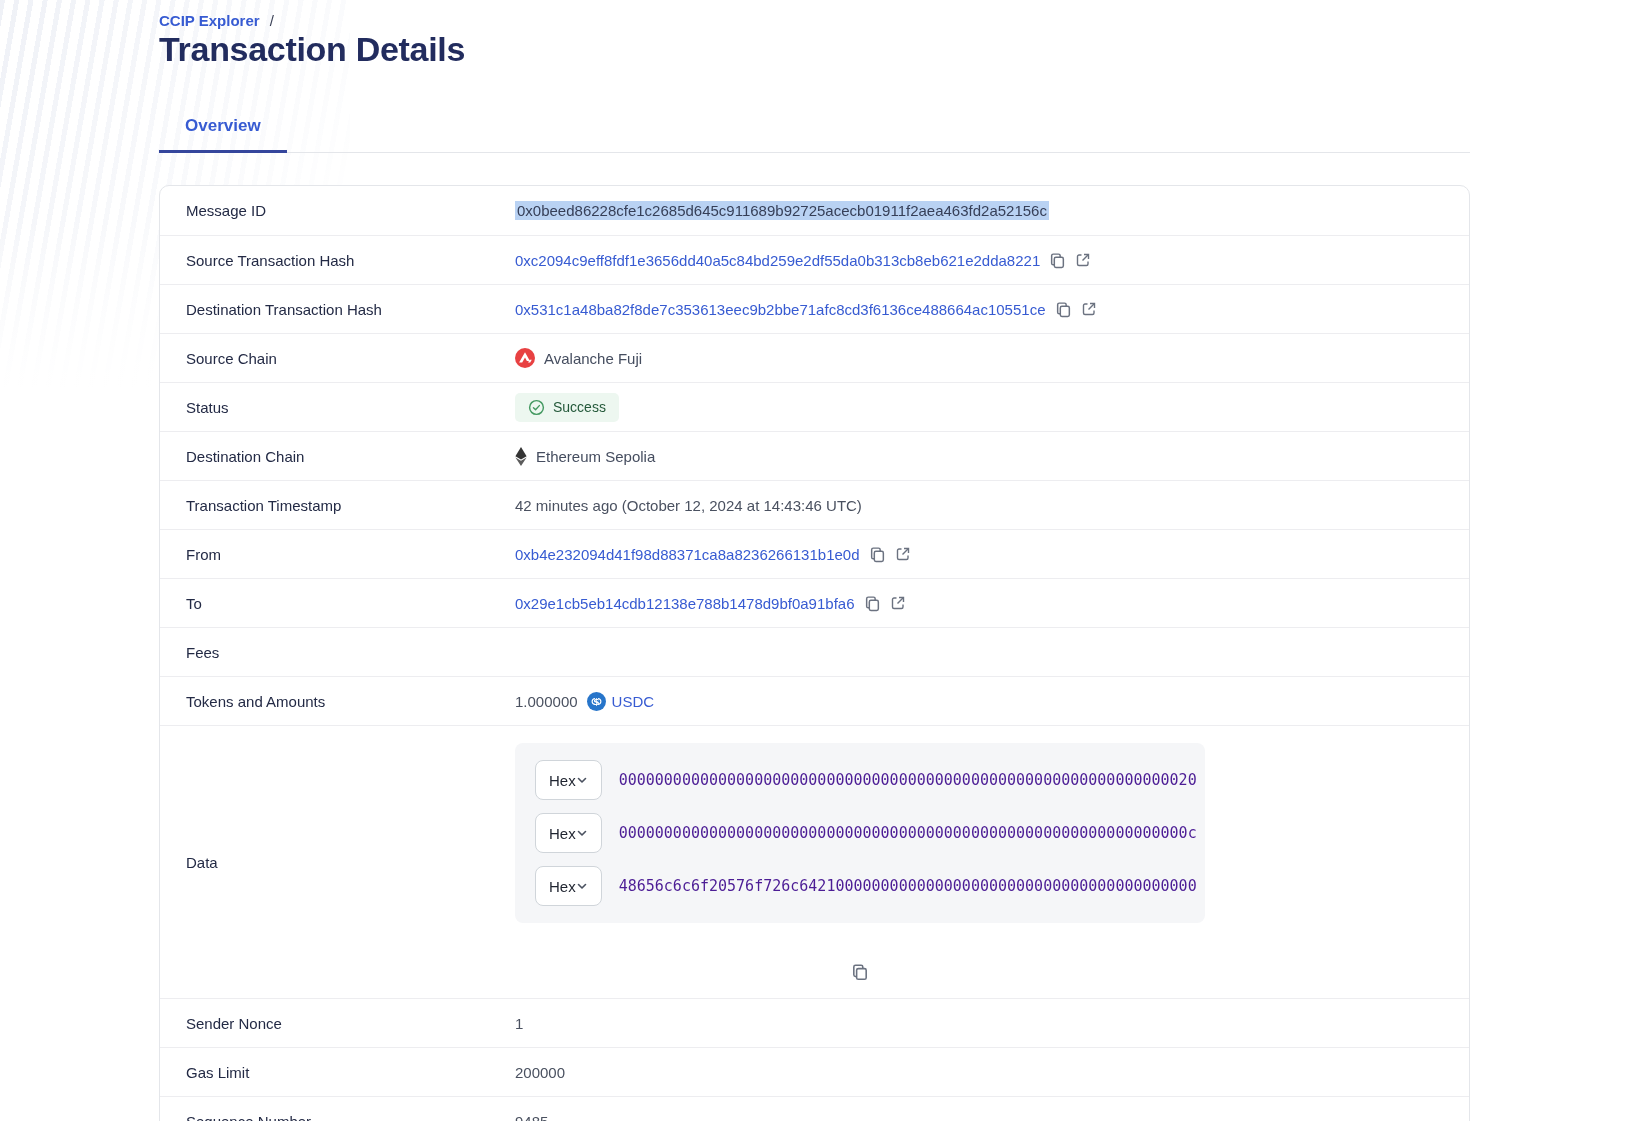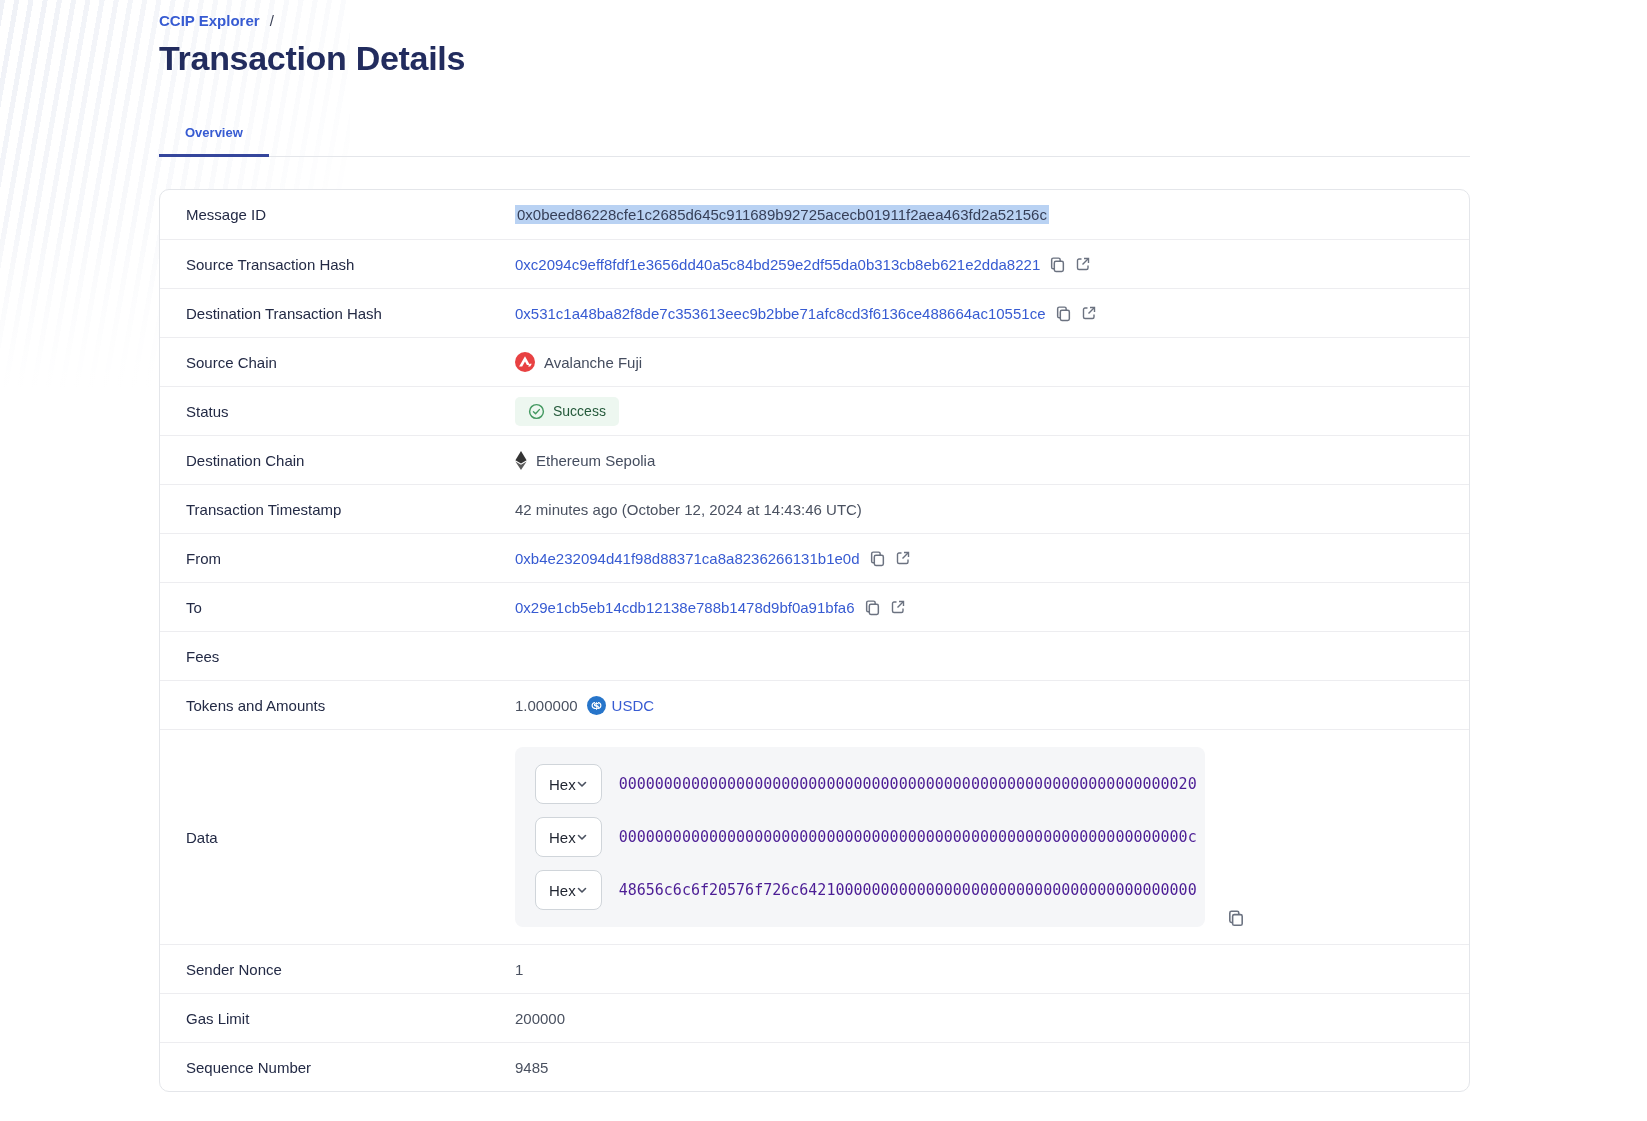--- a/index.html
+++ b/index.html
@@ -16,25 +16,25 @@
   }
   .deco::after {
     content:""; position:absolute; inset:0;
     background:linear-gradient(125deg, rgba(255,255,255,0) 0%, #ffffff 78%),
                linear-gradient(to bottom, rgba(255,255,255,0) 55%, #ffffff 97%);
   }
   .content { position:relative; margin-left:159px; width:1311px; padding-top:12px; }
   .breadcrumb { font-size:15px; font-weight:700; }
   .breadcrumb a { color:#375BD2; text-decoration:none; cursor:pointer; }
   .breadcrumb .sep { color:#3c4257; font-weight:400; margin-left:6px; }
-  h1.page-title { margin-top:10px; font-size:34px; font-weight:700; color:#222c5e; letter-spacing:-0.3px; }
+  h1.page-title { margin-top:1px; font-size:34px; font-weight:700; color:#222c5e; letter-spacing:-0.3px; }
 
   .tabs { margin-top:47px; border-bottom:1px solid #e4e6ea; display:flex; }
   .tab {
-    padding:0 26px 14px 26px; font-size:13px; font-weight:700; color:#375BD2;
+    padding:0 26px 14px 26px; font-size:17px; font-weight:700; color:#375BD2;
     border-bottom:3px solid #35469c; margin-bottom:-1px; cursor:pointer;
   }
 
   .card {
     margin-top:32px; border:1px solid #e4e6ea; border-radius:10px; background:#fff;
     overflow:hidden;
   }
   .row { display:flex; align-items:center; min-height:49px; }
   .row + .row { border-top:1px solid #ededf0; }
   .row .label {
@@ -56,21 +56,21 @@
   }
 
   .chain { display:inline-flex; align-items:center; gap:9px; color:#454d5f; }
 
   .fees-info { display:inline-flex; margin-left:2px; cursor:pointer; }
 
   .tokens-amount { color:#4a5160; }
   .token-link { display:inline-flex; align-items:center; gap:6px; color:#375BD2; text-decoration:none; cursor:pointer; }
 
   .data-row { align-items:center; padding:17px 0; }
-  .data-wrap { display:flex; align-items:flex-end; gap:22px; }
+  .data-wrap { display:flex; align-items:center; gap:40px;flex-direction:column; }
   .data-box {
     width:690px; background:#f5f6f8; border-radius:8px; padding:17px 16px 17px 20px;
     display:flex; flex-direction:column; gap:13px;
   }
   .data-line { display:flex; align-items:center; gap:17px; }
   .hex-select {
     width:102px; height:40px; background:#ffffff; border:1px solid #d0d5da; border-radius:8px;
     display:flex; align-items:center; justify-content:space-between; padding:0 13px;
     font-size:15px; color:#1f2430; cursor:pointer;
   }

